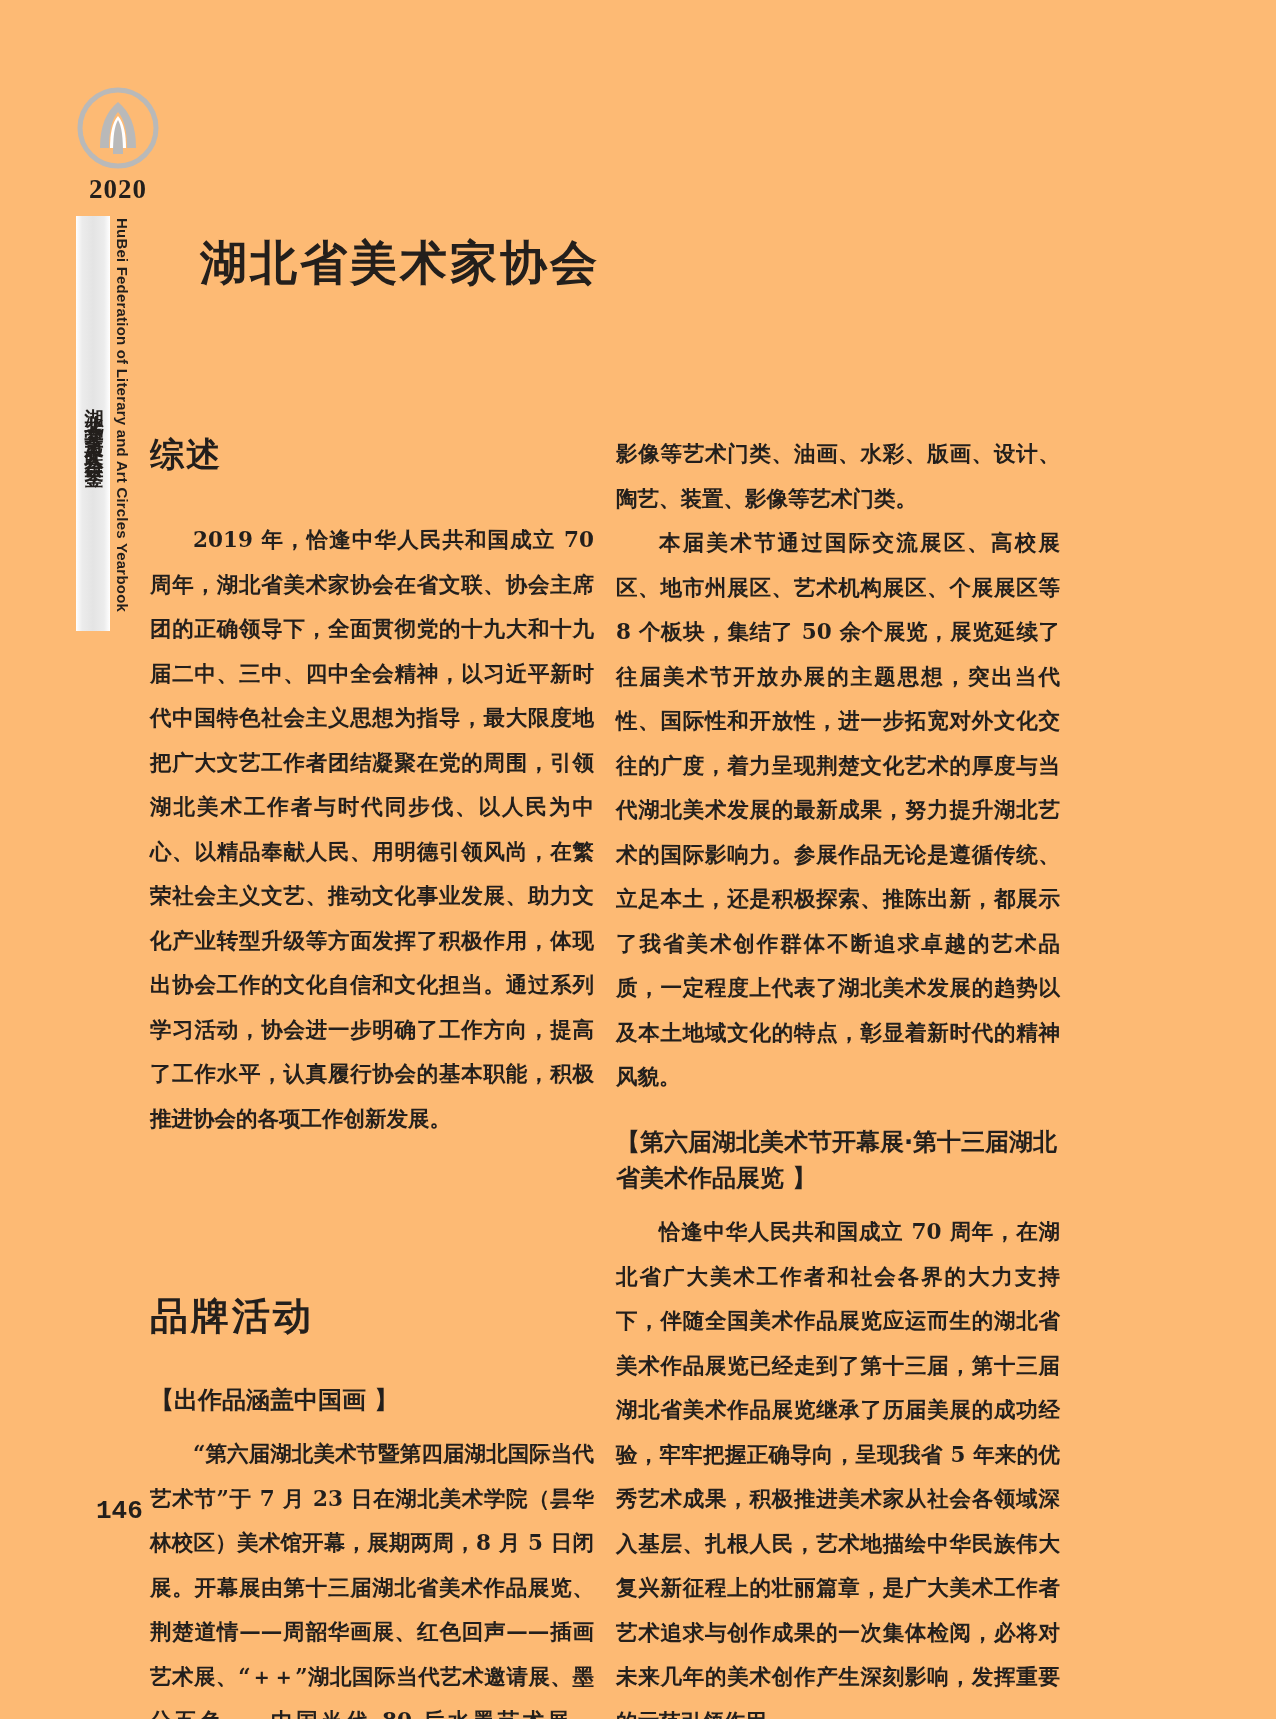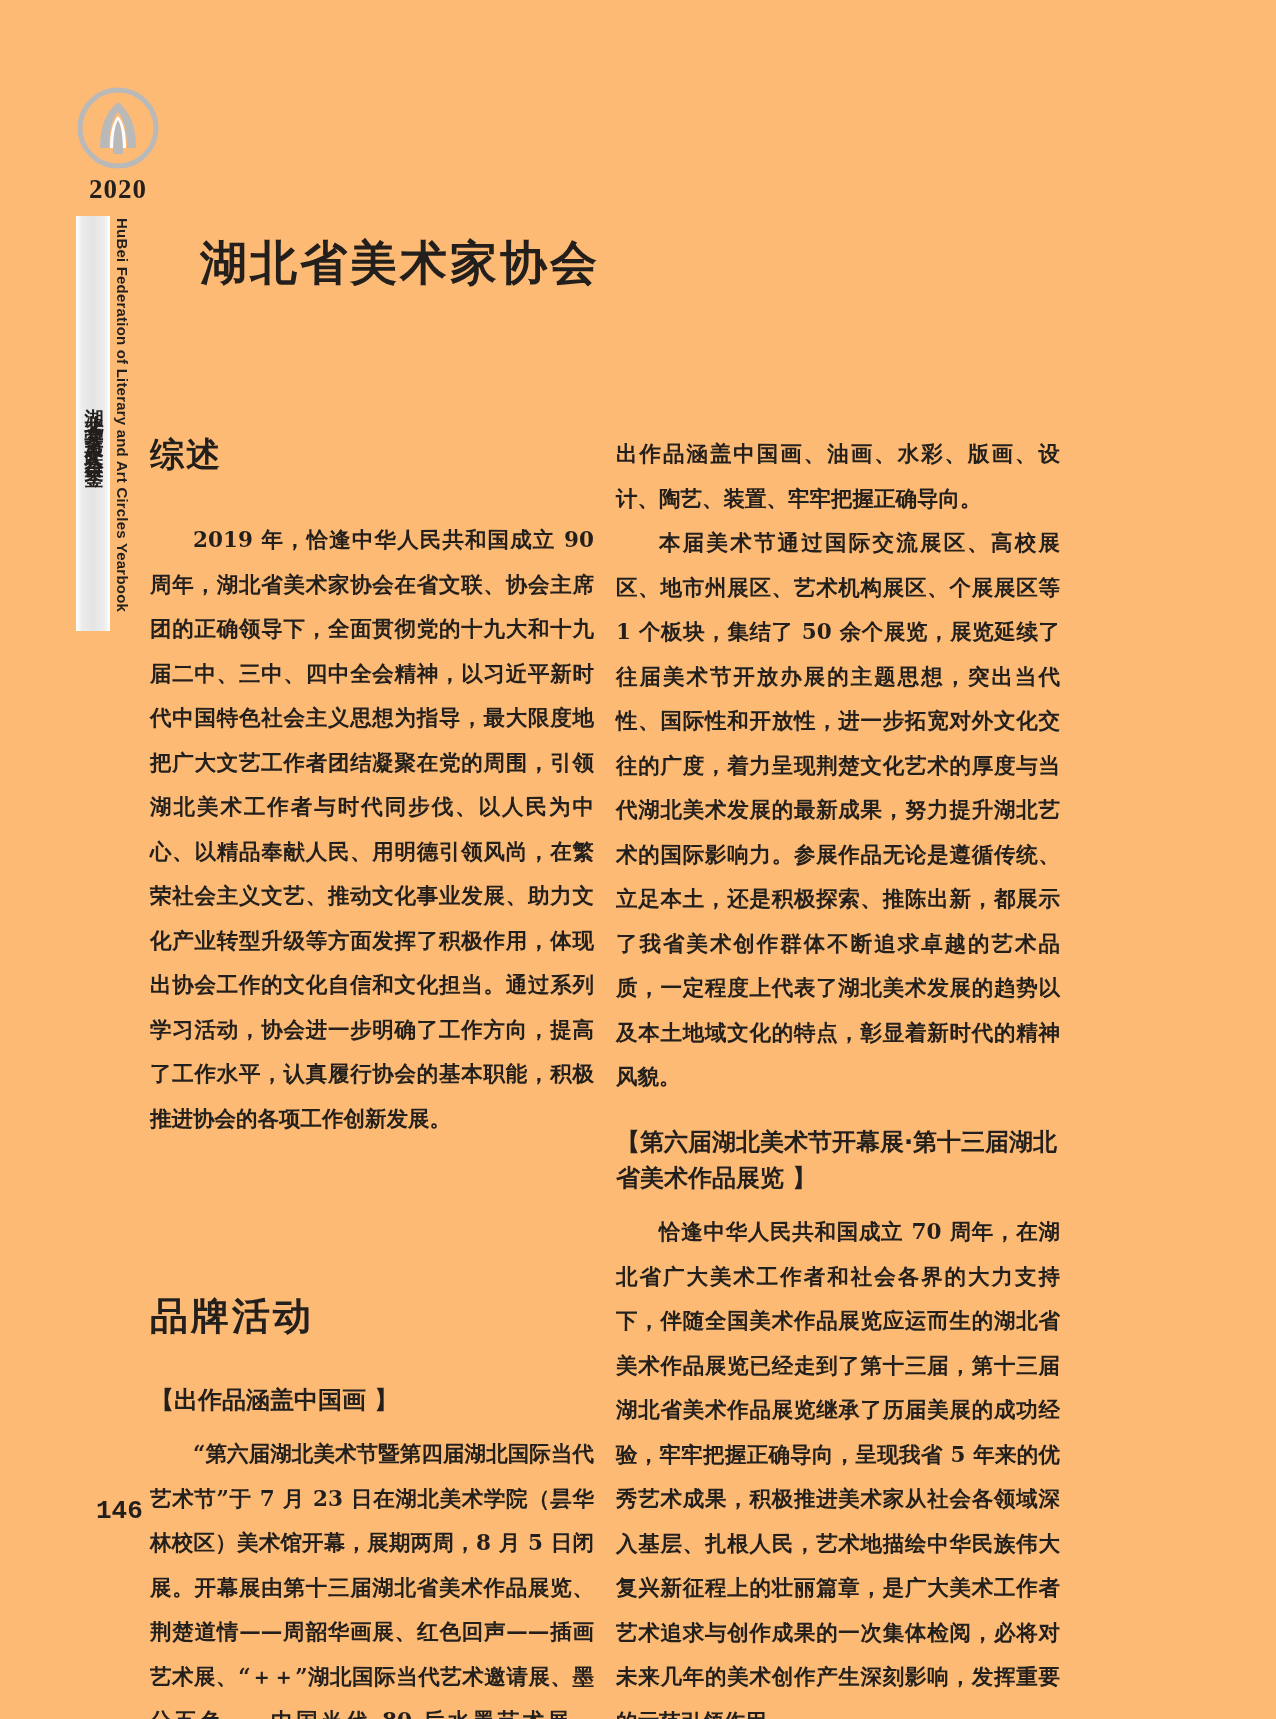--- a/index.html
+++ b/index.html
@@ -180,32 +180,32 @@
       <div class="vert-cn">湖北省文学艺术界联合会年鉴</div>
       <div class="vert-en">HuBei Federation of Literary and Art Circles Yearbook</div>
     </div>
   </div>
 
   <div class="doc-title">湖北省美术家协会</div>
 
   <div class="col col-left">
     <div class="sec-h1">综述</div>
     <div class="sp-40"></div>
-    <p class="body">2019 年，恰逢中华人民共和国成立 90 周年，湖北省美术家协会在省文联、协会主席团的正确领导下，全面贯彻党的十九大和十九届二中、三中、四中全会精神，以习近平新时代中国特色社会主义思想为指导，最大限度地把广大文艺工作者团结凝聚在党的周围，引领湖北美术工作者与时代同步伐、以人民为中心、以精品奉献人民、用明德引领风尚，在繁荣社会主义文艺、推动文化事业发展、助力文化产业转型升级等方面发挥了积极作用，体现出协会工作的文化自信和文化担当。通过系列学习活动，协会进一步明确了工作方向，提高了工作水平，认真履行协会的基本职能，积极推进协会的各项工作创新发展。</p>
+    <p class="body">2019 年，恰逢中华人民共和国成立 70 周年，湖北省美术家协会在省文联、协会主席团的正确领导下，全面贯彻党的十九大和十九届二中、三中、四中全会精神，以习近平新时代中国特色社会主义思想为指导，最大限度地把广大文艺工作者团结凝聚在党的周围，引领湖北美术工作者与时代同步伐、以人民为中心、以精品奉献人民、用明德引领风尚，在繁荣社会主义文艺、推动文化事业发展、助力文化产业转型升级等方面发挥了积极作用，体现出协会工作的文化自信和文化担当。通过系列学习活动，协会进一步明确了工作方向，提高了工作水平，认真履行协会的基本职能，积极推进协会的各项工作创新发展。</p>
     <div class="sp-150"></div>
     <div class="sec-h1 big">品牌活动</div>
     <div class="sp-40"></div>
     <div class="sec-h2">【出作品涵盖中国画 】</div>
     <div class="sp-14"></div>
     <p class="body">“第六届湖北美术节暨第四届湖北国际当代艺术节”于 7 月 23 日在湖北美术学院（昙华林校区）美术馆开幕，展期两周，8 月 5 日闭展。开幕展由第十三届湖北省美术作品展览、荆楚道情——周韶华画展、红色回声——插画艺术展、“＋＋”湖北国际当代艺术邀请展、墨分五色——中国当代 80 后水墨艺术展、2019 武汉国际陶艺邀请展、印记——2019 欧洲职业版画家四人联展等 7 个展览组成，展</p>
   </div>
 
   <div class="col col-right">
-    <p class="body noindent">出作品涵盖中国画、油画、水彩、版画、设计、陶艺、装置、牢牢把握正确导向。</p>
-    <p class="body">本届美术节通过国际交流展区、高校展区、地市州展区、艺术机构展区、个展展区等 1 个板块，集结了 50 余个展览，展览延续了往届美术节开放办展的主题思想，突出当代性、国际性和开放性，进一步拓宽对外文化交往的广度，着力呈现荆楚文化艺术的厚度与当代湖北美术发展的最新成果，努力提升湖北艺术的国际影响力。参展作品无论是遵循传统、立足本土，还是积极探索、推陈出新，都展示了我省美术创作群体不断追求卓越的艺术品质，一定程度上代表了湖北美术发展的趋势以及本土地域文化的特点，彰显着新时代的精神风貌。</p>
+    <p class="body noindent">影像等艺术门类、油画、水彩、版画、设计、陶艺、装置、影像等艺术门类。</p>
+    <p class="body">本届美术节通过国际交流展区、高校展区、地市州展区、艺术机构展区、个展展区等 8 个板块，集结了 50 余个展览，展览延续了往届美术节开放办展的主题思想，突出当代性、国际性和开放性，进一步拓宽对外文化交往的广度，着力呈现荆楚文化艺术的厚度与当代湖北美术发展的最新成果，努力提升湖北艺术的国际影响力。参展作品无论是遵循传统、立足本土，还是积极探索、推陈出新，都展示了我省美术创作群体不断追求卓越的艺术品质，一定程度上代表了湖北美术发展的趋势以及本土地域文化的特点，彰显着新时代的精神风貌。</p>
     <div class="sp-24"></div>
     <div class="sec-h2">【第六届湖北美术节开幕展·第十三届湖北省美术作品展览 】</div>
     <div class="sp-14"></div>
     <p class="body">恰逢中华人民共和国成立 70 周年，在湖北省广大美术工作者和社会各界的大力支持下，伴随全国美术作品展览应运而生的湖北省美术作品展览已经走到了第十三届，第十三届湖北省美术作品展览继承了历届美展的成功经验，牢牢把握正确导向，呈现我省 5 年来的优秀艺术成果，积极推进美术家从社会各领域深入基层、扎根人民，艺术地描绘中华民族伟大复兴新征程上的壮丽篇章，是广大美术工作者艺术追求与创作成果的一次集体检阅，必将对未来几年的美术创作产生深刻影响，发挥重要的示范引领作用。</p>
 
   </div>
 
   <div class="folio">146</div>
 
 </div>

